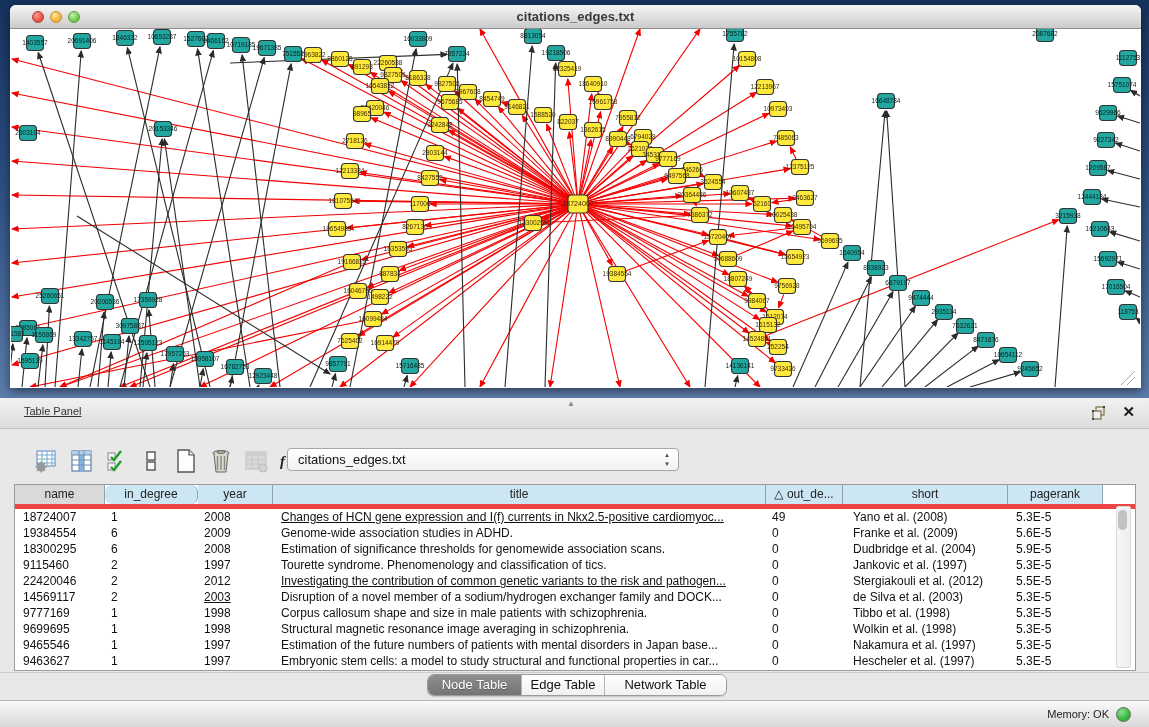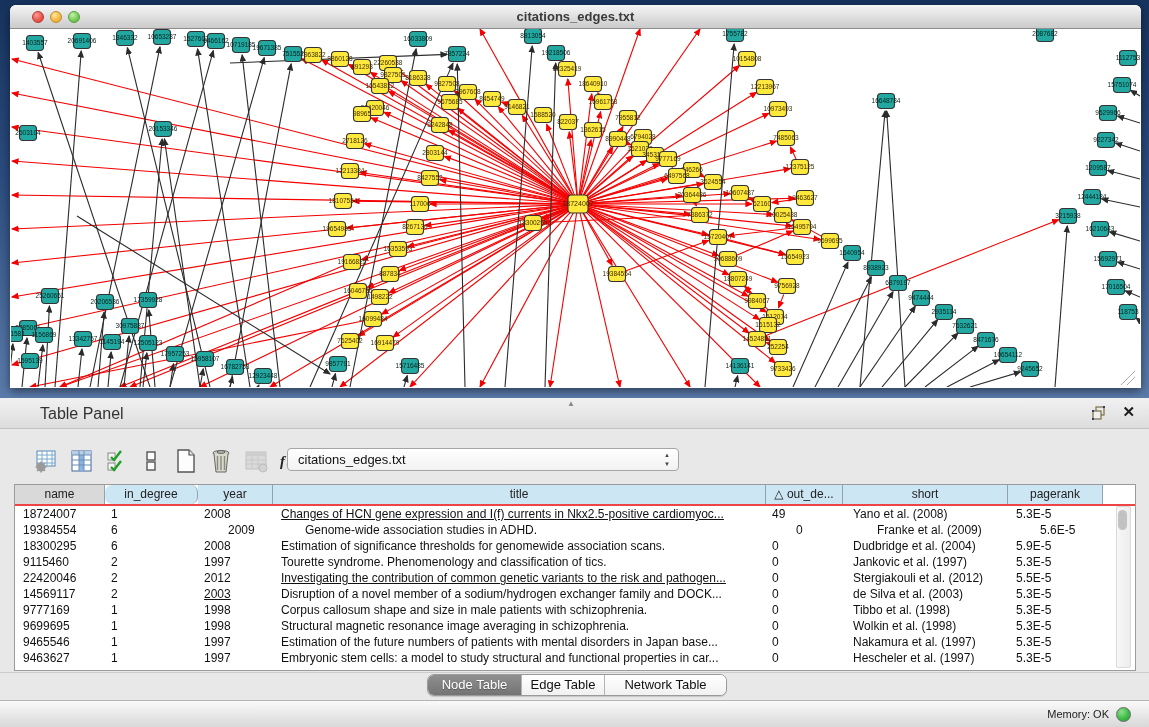--- a/index.html
+++ b/index.html
@@ -20,35 +20,35 @@
   #tl-min{left:40px;background:radial-gradient(circle at 35% 30%,#ffe9a8,#f6c04f 45%,#e8a123);border:1px solid #c08e2d;}
   #tl-zoom{left:58px;background:radial-gradient(circle at 35% 30%,#c8f0b0,#84d667 45%,#4fae33);border:1px solid #57a040;}
   #wintitle{position:absolute;left:0;right:0;top:4px;text-align:center;
             font-size:13px;font-weight:bold;color:#3a3a3a;}
   #netcanvas{position:absolute;left:1px;top:24px;width:1129px;height:358px;background:#fff;}
   #netsvg{display:block;}
   
   #tablepanel{position:absolute;left:0;top:398px;width:1149px;height:329px;background:#e8e8e8;}
   #panelhdr{position:absolute;left:0;top:0;width:100%;height:30px;
             background:linear-gradient(#f1f1f1,#dddddd);border-bottom:1px solid #c2c2c2;}
-  #paneltitle{position:absolute;left:40px;top:7px;font-size:16px;color:#333;}
+  #paneltitle{position:absolute;left:24px;top:7px;font-size:11px;color:#333;text-decoration:underline;}
   #grip{position:absolute;left:567px;top:1px;font-size:8px;color:#8a8a8a;}
   #float-ic{position:absolute;right:42px;top:7px;width:16px;height:16px;}
   #close-ic{position:absolute;right:14px;top:5px;font-size:15px;font-weight:bold;color:#1c1c1c;cursor:default;}
   
   #toolbar{position:absolute;left:34px;top:47px;height:32px;display:flex;align-items:center;gap:11px;}
   .tbico{width:24px;height:26px;display:flex;align-items:center;justify-content:center;}
   #combo{position:absolute;left:287px;top:50px;width:392px;height:23px;box-sizing:border-box;
          background:linear-gradient(#ffffff,#f2f2f2);border:1px solid #a6a6a6;border-radius:4px;
          font-size:13px;color:#111;line-height:21px;padding-left:10px;}
   #combo .steppers{position:absolute;right:8px;top:2px;font-size:6px;color:#444;line-height:9px;text-align:center;}
   
   #tablewrap{position:absolute;left:14px;top:86px;width:1122px;height:187px;box-sizing:border-box;
              border:1px solid #9b9b9b;background:#fff;overflow:hidden;}
-  #thead{display:flex;height:19px;border-bottom:2px solid #ef4444;align-items:center;}
+  #thead{display:flex;height:19px;border-bottom:5px solid #ef4444;align-items:center;}
   .hcell{box-sizing:border-box;height:19px;font-size:12px;color:#222;text-align:center;
          line-height:18px;border-right:1px solid #90a4b0;background:#cde6f4;overflow:hidden;white-space:nowrap;}
   .trow{display:flex;height:16px;font-size:12px;color:#111;}
   .tcell{box-sizing:border-box;overflow:hidden;white-space:nowrap;line-height:16px;}
   #vscroll{position:absolute;right:4px;top:21px;width:13px;height:160px;background:linear-gradient(90deg,#f7f7f7,#ededed);
            border:1px solid #d9d9d9;border-radius:2px;}
   #vthumb{position:absolute;left:1px;top:3px;width:9px;height:20px;border-radius:5px;background:#c2c2c2;}
   
   #tabs{position:absolute;left:427px;top:276px;height:20px;display:flex;
         border:1px solid #9a9a9a;border-radius:7px;overflow:hidden;background:#fff;
@@ -882,21 +882,21 @@
             <div class="tcell" style="width: 93px; padding-left: 6px;">1</div>
             <div class="tcell" style="width: 75px; padding-left: 6px;">2008</div>
             <div class="tcell" style="width: 493px; padding-left: 8px; text-decoration: underline;">Changes of HCN gene expression and I(f) currents in Nkx2.5-positive cardiomyoc...</div>
             <div class="tcell" style="width: 77px; padding-left: 6px;">49</div>
             <div class="tcell" style="width: 165px; padding-left: 10px;">Yano et al. (2008)</div>
             <div class="tcell" style="width: 95px; padding-left: 8px;">5.3E-5</div>
           </div>
           <div class="trow">
             <div class="tcell" style="width: 90px; padding-left: 8px;">19384554</div>
             <div class="tcell" style="width: 93px; padding-left: 6px;">6</div>
-            <div class="tcell" style="width: 75px; padding-left: 6px; margin-left: 24px;">2009</div>
+            <div class="tcell" style="width: 75px; padding-left: 6px;">2009</div>
             <div class="tcell" style="width: 493px; padding-left: 8px;">Genome-wide association studies in ADHD.</div>
             <div class="tcell" style="width: 77px; padding-left: 6px;">0</div>
             <div class="tcell" style="width: 165px; padding-left: 10px;">Franke et al. (2009)</div>
             <div class="tcell" style="width: 95px; padding-left: 8px;">5.6E-5</div>
           </div>
           <div class="trow">
             <div class="tcell" style="width: 90px; padding-left: 8px;">18300295</div>
             <div class="tcell" style="width: 93px; padding-left: 6px;">6</div>
             <div class="tcell" style="width: 75px; padding-left: 6px;">2008</div>
             <div class="tcell" style="width: 493px; padding-left: 8px;">Estimation of significance thresholds for genomewide association scans.</div>

